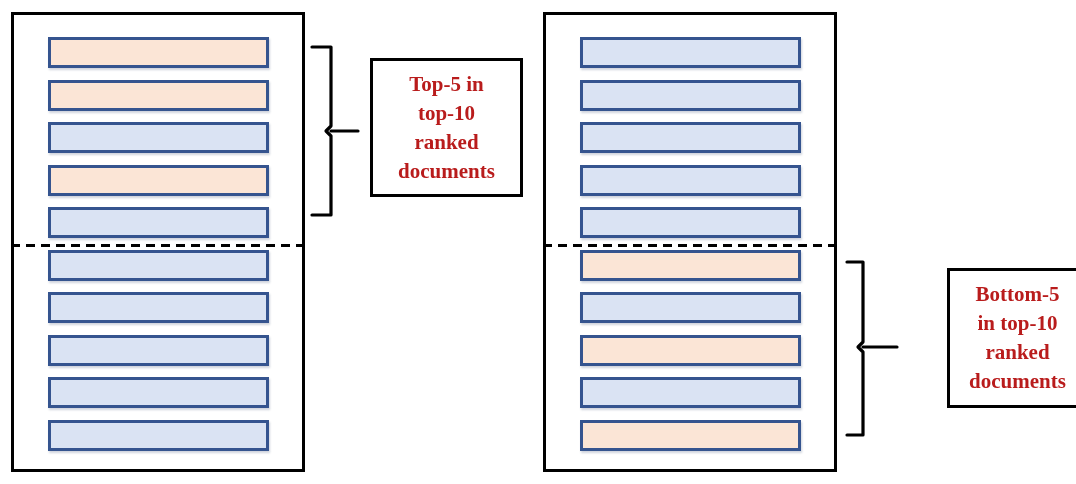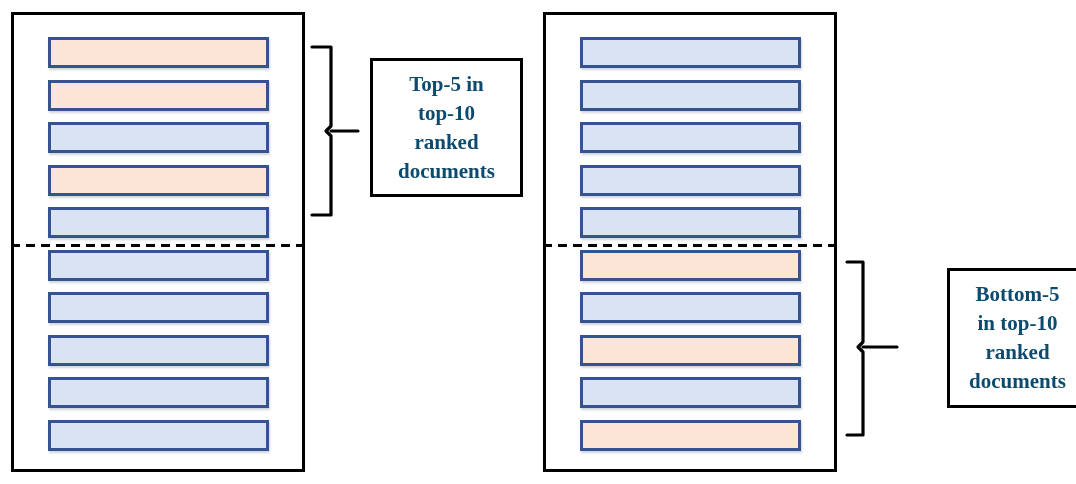--- a/index.html
+++ b/index.html
@@ -62,21 +62,21 @@
     box-sizing: border-box;
     background: #ffffff;
     display: flex;
     align-items: center;
     justify-content: center;
     text-align: center;
     white-space: pre-line;
     font-weight: bold;
     font-size: 21px;
     line-height: 29px;
-    color: #0c4a6e;
+    color: #b91c1c;
   }
   .label-box.top5    { left: 370px; top: 58px;  width: 153px; height: 139px; }
   .label-box.bottom5 { left: 947px; top: 268px; width: 141px; height: 140px; }
 </style>
 </head>
 <body>
 
 <div class="canvas">
 
   <div class="doc-box left">

